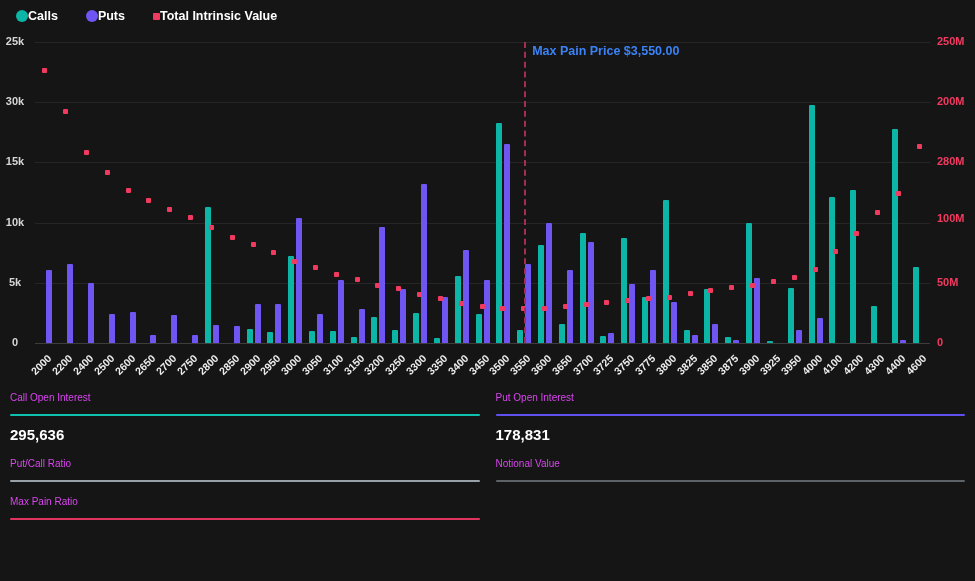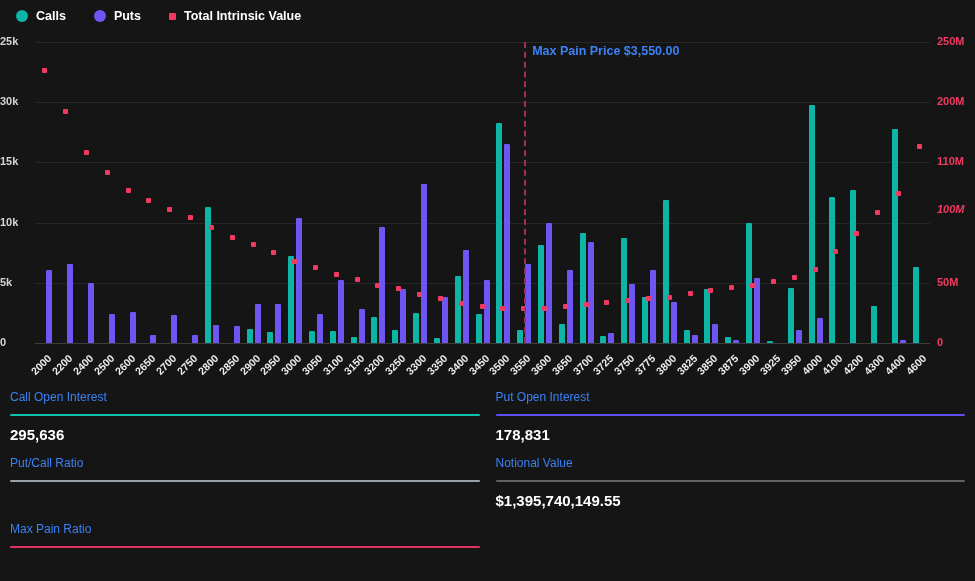--- a/index.html
+++ b/index.html
@@ -2,37 +2,37 @@
 <html><head>
 <meta charset="utf-8">
 <style>
   html,body{margin:0;padding:0;}
   body{
     width:975px;height:581px;background:#151515;overflow:hidden;
     font-family:"Liberation Sans",sans-serif;position:relative;
   }
   .chart-wrap{position:absolute;left:0;top:0;width:975px;height:388px;}
   .legend{position:absolute;top:9px;left:16px;display:flex;align-items:center;gap:28px;}
-  .legend-item{display:flex;align-items:center;gap:8px;color:#ffffff;font-size:12.5px;font-weight:bold;cursor:pointer;}
+  .legend-item{display:flex;align-items:center;color:#ffffff;font-size:12.5px;font-weight:bold;cursor:pointer;}
   .marker-dot{width:12px;height:12px;border-radius:50%;}
   .marker-sq{width:7px;height:7px;border-radius:1px;}
   .plot{position:absolute;left:35px;top:42px;width:895px;height:301px;border-bottom:1px solid #3d3d3d;}
   .grid{position:absolute;left:0;width:100%;height:1px;background:#262626;}
   .bar{position:absolute;bottom:0;width:6px;border-radius:1px 1px 0 0;}
   .pt{position:absolute;width:5px;height:5px;border-radius:1px;}
-  .ylab{position:absolute;left:0;width:30px;text-align:left;font-size:11px;font-weight:bold;color:#d6d6d6;}
+  .ylab{position:absolute;left:0;width:30px;text-align:center;font-size:11px;font-weight:bold;color:#d6d6d6;}
   .rlab{position:absolute;left:937px;font-size:11px;font-weight:bold;}
   .xlab{position:absolute;font-size:10.5px;font-weight:bold;color:#ececec;white-space:nowrap;
         transform:rotate(-45deg) translateX(-100%);transform-origin:0 0;}
   .mp-line{position:absolute;top:0;bottom:0;width:0;border-left:2px dashed #a62c50;}
   .mp-label{position:absolute;font-size:12.5px;font-weight:bold;white-space:nowrap;}
   .stats{position:absolute;top:389px;left:0;width:955px;padding:0 10px;
          display:grid;grid-template-columns:1fr 1fr;column-gap:16px;}
   .stat{margin-bottom:11px;}
-  .stat-label{color:#3b82f6;font-size:12px;line-height:17px;}
+  .stat-label{color:#d946ef;font-size:10px;line-height:17px;}
   .stat-line{height:2px;margin-top:8px;border-radius:1px;}
   .stat-value{color:#ffffff;font-weight:bold;font-size:15px;margin-top:10px;line-height:18px;}
 </style>
 </head>
 <body>
 
 <div class="chart-wrap" id="chart">
   <div class="legend">
     <div class="legend-item">
       <span class="marker-dot" style="background: rgb(13, 181, 167);"></span>
@@ -169,23 +169,23 @@
       <div class="bar" style="left: 877.593px; height: 75.852px; background: rgb(13, 181, 167);"></div>
       <div class="pt" style="left: 881.593px; bottom: 193.752px; background: rgb(242, 58, 96);"></div>
       <div class="mp-line" style="left: 489.128px; border-left-color: rgb(166, 44, 80);"></div>
       <div class="mp-label" style="left: 497.128px; top: 2px; color: #3b82f6;">Max Pain Price $3,550.00</div>
     </div>
 <div class="ylab" style="top: 336px;">0</div>
     <div class="rlab" style="color: rgb(242, 58, 96); top: 336px;">0</div>
     <div class="ylab" style="top: 275.8px;">5k</div>
     <div class="rlab" style="color: rgb(242, 58, 96); top: 275.8px;">50M</div>
     <div class="ylab" style="top: 215.6px;">10k</div>
-    <div class="rlab" style="color: rgb(242, 58, 96); top: 203px; font-style: italic;">100M</div>
+    <div class="rlab" style="color: rgb(242, 58, 96); top: 212px;">100M</div>
     <div class="ylab" style="top: 155.4px;">15k</div>
-    <div class="rlab" style="color: rgb(242, 58, 96); top: 155.4px;">110M</div>
+    <div class="rlab" style="color: rgb(242, 58, 96); top: 155.4px;">280M</div>
     <div class="ylab" style="top: 95.2px;">30k</div>
     <div class="rlab" style="color: rgb(242, 58, 96); top: 95.2px;">200M</div>
     <div class="ylab" style="top: 35px;">25k</div>
     <div class="rlab" style="color: rgb(242, 58, 96); top: 35px;">250M</div>
     <div class="xlab" style="left: 45.407px; top: 352px;">2000</div>
     <div class="xlab" style="left: 66.2209px; top: 352px;">2200</div>
     <div class="xlab" style="left: 87.0349px; top: 352px;">2400</div>
     <div class="xlab" style="left: 107.849px; top: 352px;">2500</div>
     <div class="xlab" style="left: 128.663px; top: 352px;">2600</div>
     <div class="xlab" style="left: 149.477px; top: 352px;">2650</div>
@@ -239,19 +239,18 @@
     <div class="stat-line" style="background: rgb(96, 80, 240);"></div>
     <div class="stat-value">178,831</div>
   </div>
   <div class="stat">
     <div class="stat-label">Put/Call Ratio</div>
     <div class="stat-line" style="background: rgb(153, 161, 168);"></div>
   </div>
   <div class="stat">
     <div class="stat-label">Notional Value</div>
     <div class="stat-line" style="background: rgb(93, 98, 102);"></div>
-    <div class="stat-value">$1,395,740,149.55</div>
   </div>
   <div class="stat">
     <div class="stat-label">Max Pain Ratio</div>
     <div class="stat-line" style="background: rgb(224, 51, 95);"></div>
   </div>
 </div>
 
 </body></html>

